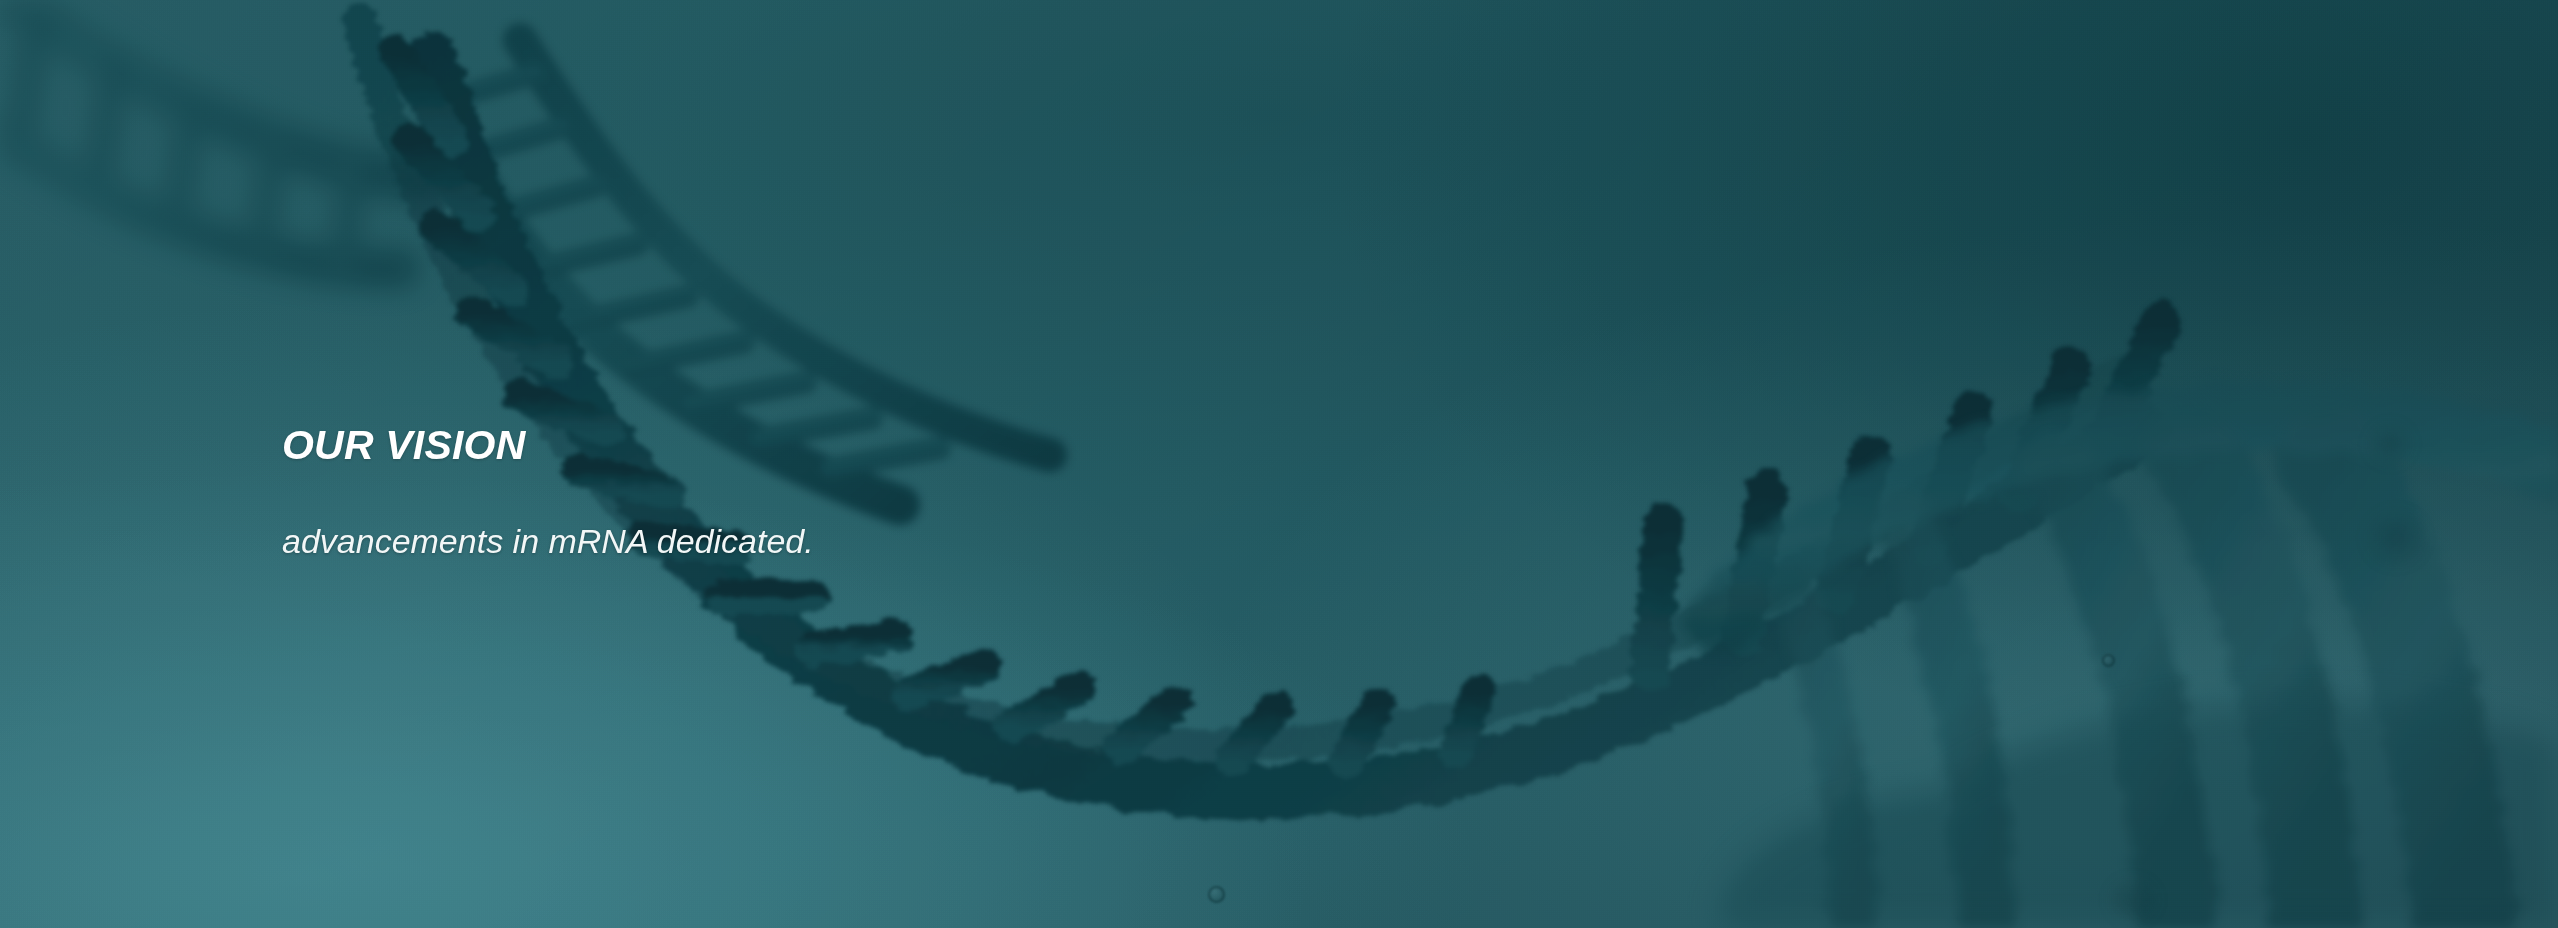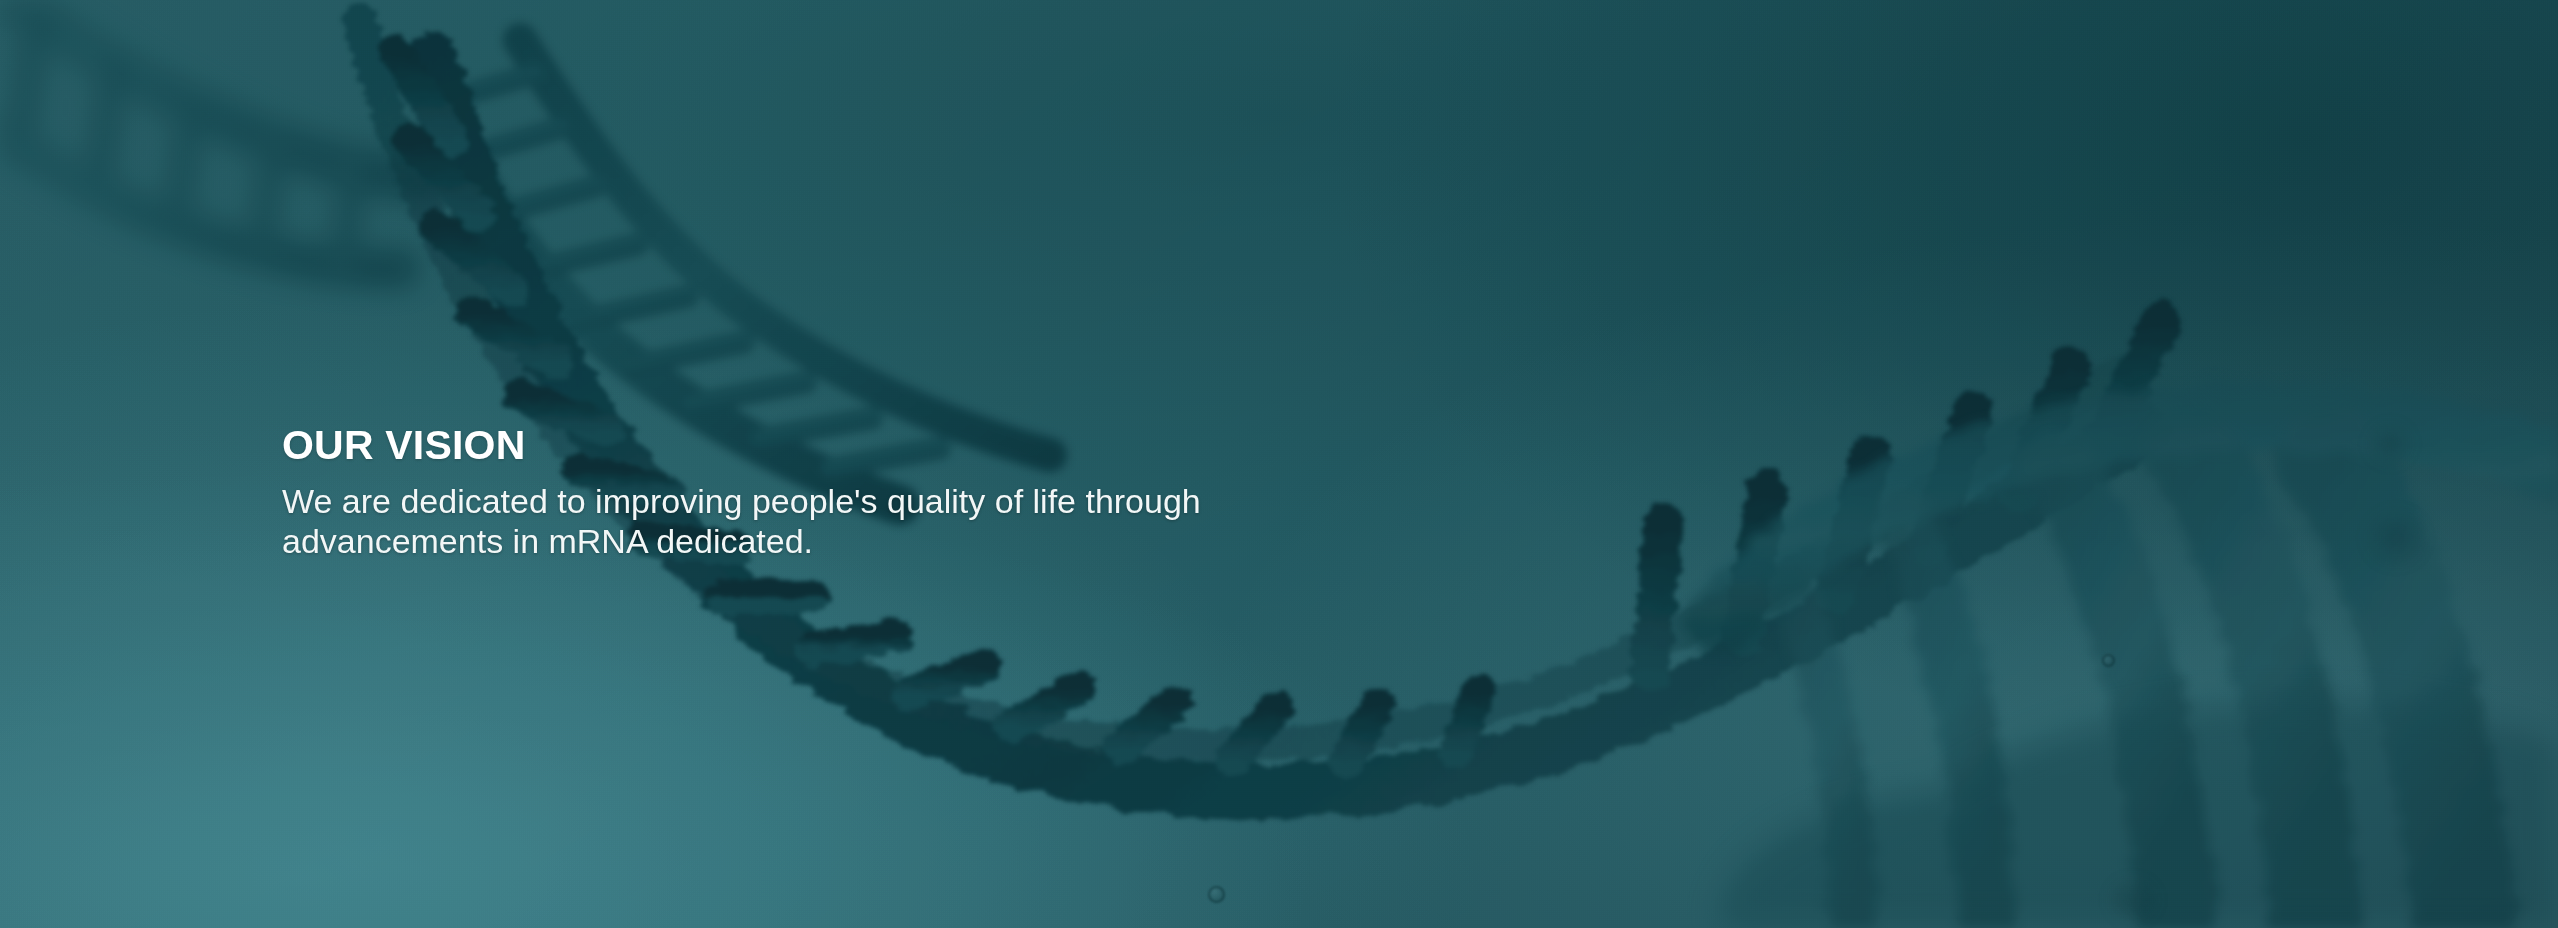--- a/index.html
+++ b/index.html
@@ -4,20 +4,21 @@
 <style>
   * { margin:0; padding:0; box-sizing:border-box; }
   html,body { width:2558px; height:928px; overflow:hidden; background:#2b6168; }
   body { font-family:"Liberation Sans", sans-serif; }
 
   .hero {
     position:relative;
     width:2558px; height:928px;
     overflow:hidden;
     background:#b91c1c;
+    font-style:italic;
   }
 
   
   .photo {
     position:absolute; inset:0;
     overflow:hidden;
     filter: blur(0px);
   }
 
   
@@ -285,18 +286,18 @@
     <div class="blob" style="left:2110px; top:880px; width:46px; height:40px;"></div>
 
     <div class="tint"></div>
     <div class="tint2"></div>
     <div class="grain"></div>
   </div>
 
   <div class="content">
     <div class="headline">OUR VISION</div>
     <div class="subline">
-      <span>We are dedicated to improving people's quality of life through</span><br>
+      <br>
       <span>advancements in mRNA dedicated.</span>
     </div>
   </div>
 
 </div>
 
 </body></html>

